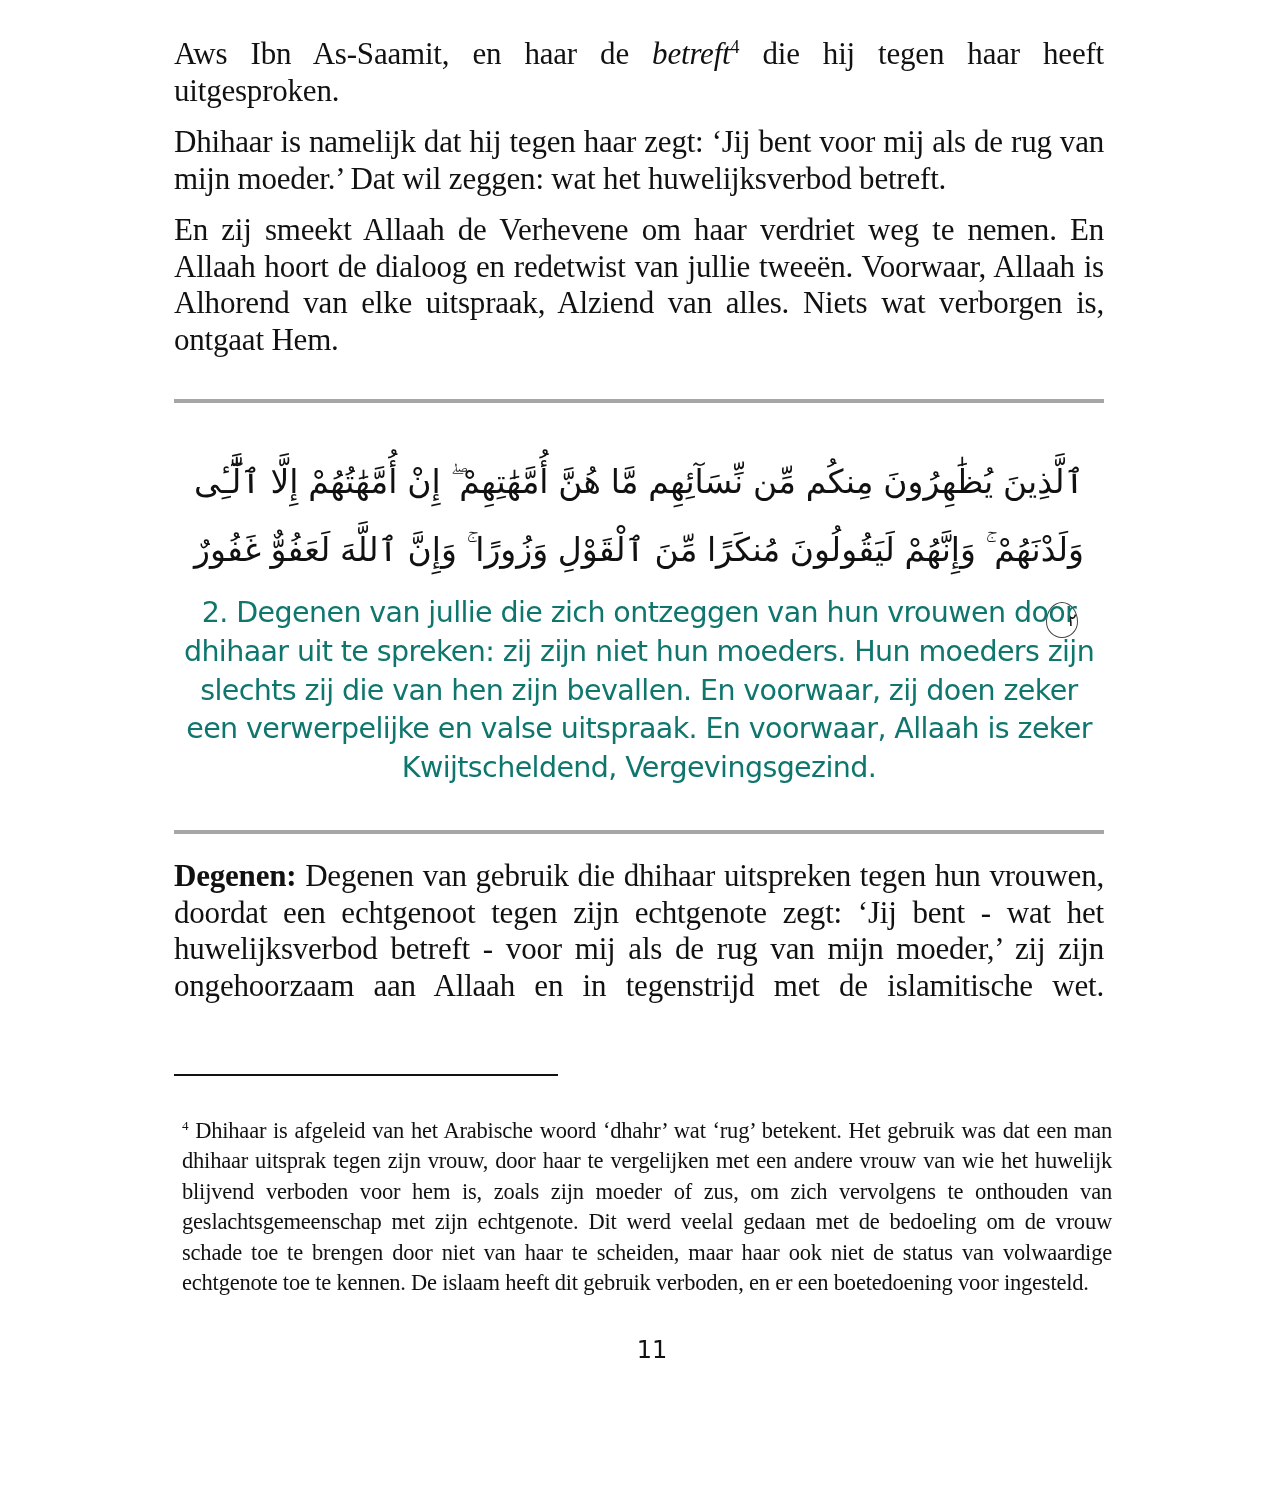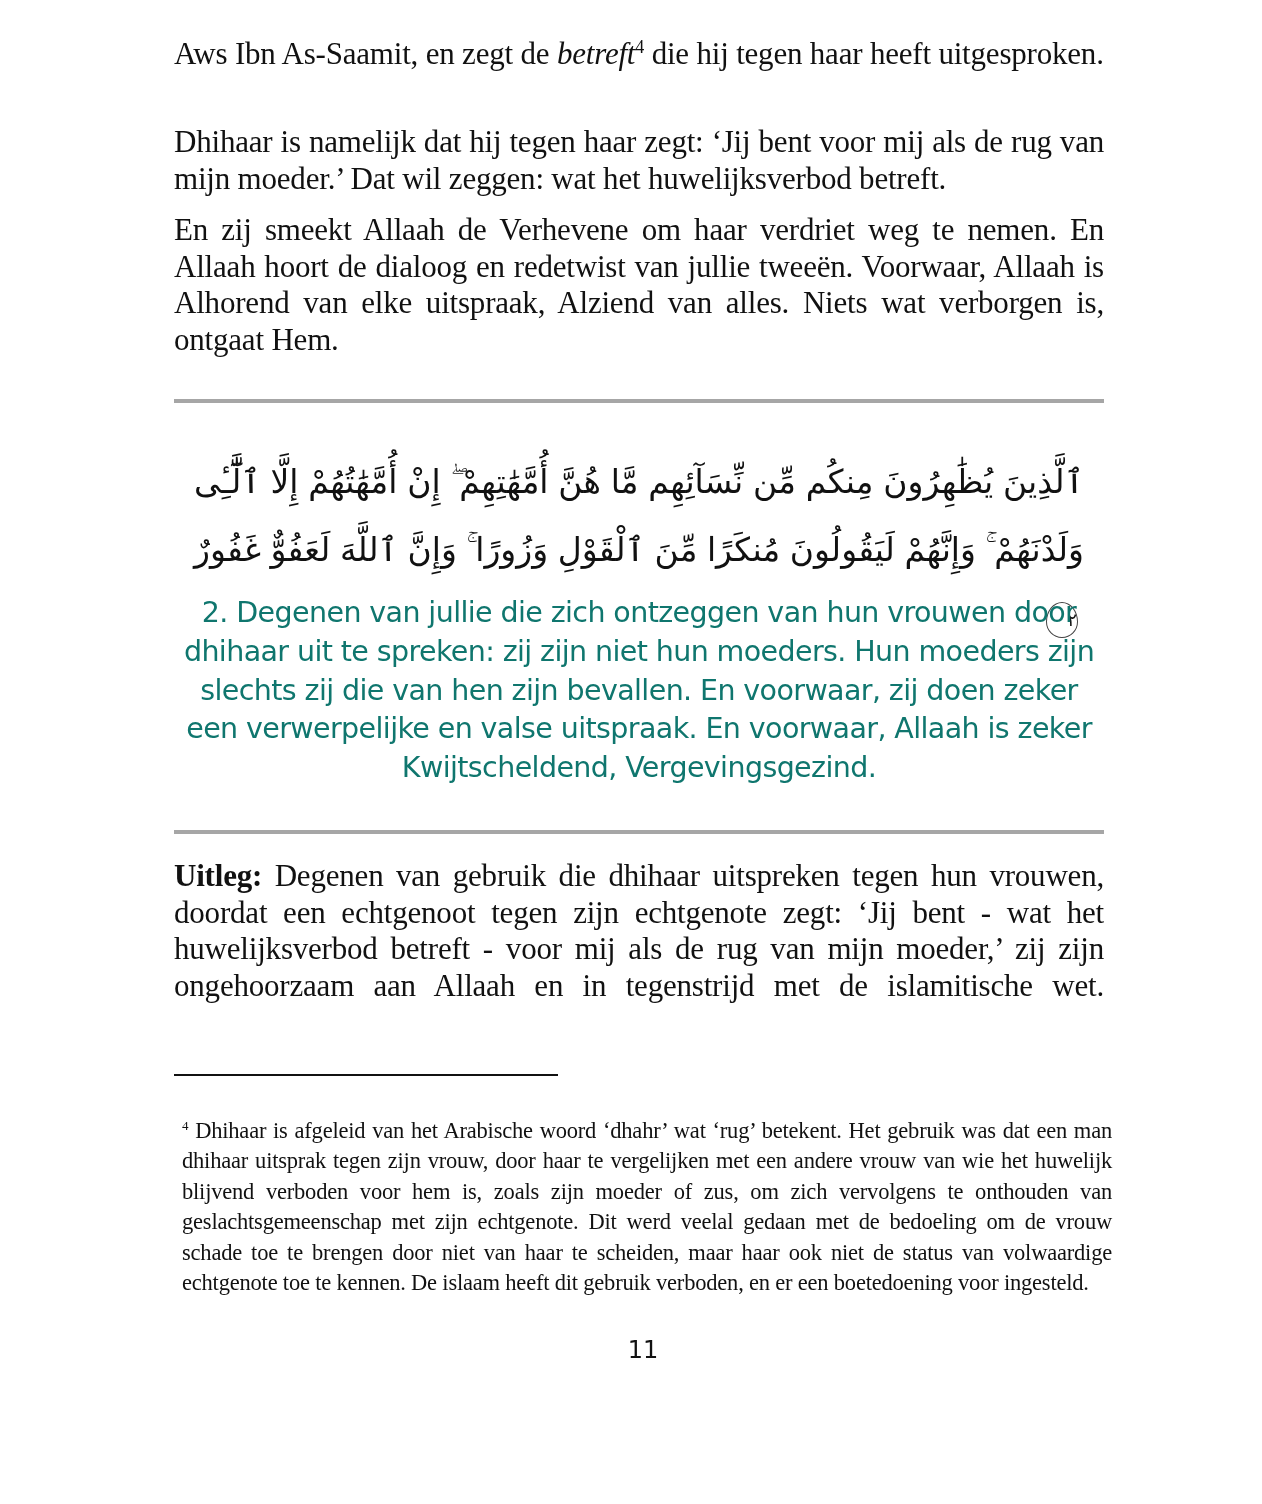--- a/index.html
+++ b/index.html
@@ -35,44 +35,44 @@
       position: absolute; top: 858px; left: 0; width: 930px; text-align: justify; text-align-last: justify;
     }
     .uitleg b { font-weight: bold; }
     .fn-rule { position: absolute; top: 1074px; left: 0; width: 384px; height: 2px; background: #111; }
     .footnote {
       position: absolute; top: 1108px; left: 0; width: 930px; font-size: 22.5px; line-height: 30.4px;
       text-align: justify; margin: 8px; letter-spacing: -0.2px;
     }
     .footnote sup { font-size: 13px; vertical-align: super; line-height: 0; }
     .page-number {
-      position: absolute; top: 1336px; left: 4px; width: 930px; text-align: center;
+      position: absolute; top: 1336px; left: 13px; width: 930px; text-align: center;
       font-family: "DejaVu Sans", sans-serif; font-size: 24px; color: #111;
     }
   </style>
 </head>
 <body>
 
 <div class="page">
 
-  <p class="para serif p1"><span>Aws Ibn As-Saamit, en zegt de </span><i>betreft</i><sup class="fn">4</sup><span> die hij tegen haar heeft uitgesproken.</span></p>
+  <p class="para serif p1"><span>Aws Ibn As-Saamit, en haar de </span><i>betreft</i><sup class="fn">4</sup><span> die hij tegen haar heeft uitgesproken.</span></p>
 
   <p class="para serif p2">Dhihaar is namelijk dat hij tegen haar zegt: ‘Jij bent voor mij als de rug van mijn moeder.’ Dat wil zeggen: wat het huwelijksverbod betreft.</p>
 
   <p class="para serif p3">En zij smeekt Allaah de Verhevene om haar verdriet weg te nemen. En Allaah hoort de dialoog en redetwist van jullie tweeën. Voorwaar, Allaah is Alhorend van elke uitspraak, Alziend van alles. Niets wat verborgen is, ontgaat Hem.</p>
 
   <div class="divider div1"></div>
 
   <div class="arabic"><span>ٱلَّذِينَ يُظَٰهِرُونَ مِنكُم مِّن نِّسَآئِهِم مَّا هُنَّ أُمَّهَٰتِهِمْ ۖ إِنْ أُمَّهَٰتُهُمْ إِلَّا ٱلَّٰٓـِٔى وَلَدْنَهُمْ ۚ وَإِنَّهُمْ لَيَقُولُونَ مُنكَرًا مِّنَ ٱلْقَوْلِ وَزُورًا ۚ وَإِنَّ ٱللَّهَ لَعَفُوٌّ غَفُورٌ</span> <span class="ayah-marker">٢</span></div>
 
   <p class="translation">2. Degenen van jullie die zich ontzeggen van hun vrouwen door dhihaar uit te spreken: zij zijn niet hun moeders. Hun moeders zijn slechts zij die van hen zijn bevallen. En voorwaar, zij doen zeker een verwerpelijke en valse uitspraak. En voorwaar, Allaah is zeker Kwijtscheldend, Vergevingsgezind.</p>
 
   <div class="divider div2"></div>
 
-  <p class="para serif uitleg"><b>Uitleg:</b><span> Degenen van gebruik die dhihaar uitspreken tegen hun vrouwen, doordat een echtgenoot tegen zijn echtgenote zegt: ‘Jij bent - wat het huwelijksverbod betreft - voor mij als de rug van mijn moeder,’ zij zijn ongehoorzaam aan Allaah en in tegenstrijd met de islamitische wet.</span></p>
+  <p class="para serif uitleg"><b>Degenen:</b><span> Degenen van gebruik die dhihaar uitspreken tegen hun vrouwen, doordat een echtgenoot tegen zijn echtgenote zegt: ‘Jij bent - wat het huwelijksverbod betreft - voor mij als de rug van mijn moeder,’ zij zijn ongehoorzaam aan Allaah en in tegenstrijd met de islamitische wet.</span></p>
 
   <div class="fn-rule"></div>
 
   <p class="footnote serif"><sup>4</sup><span> Dhihaar is afgeleid van het Arabische woord ‘dhahr’ wat ‘rug’ betekent. Het gebruik was dat een man dhihaar uitsprak tegen zijn vrouw, door haar te vergelijken met een andere vrouw van wie het huwelijk blijvend verboden voor hem is, zoals zijn moeder of zus, om zich vervolgens te onthouden van geslachtsgemeenschap met zijn echtgenote. Dit werd veelal gedaan met de bedoeling om de vrouw schade toe te brengen door niet van haar te scheiden, maar haar ook niet de status van volwaardige echtgenote toe te kennen. De islaam heeft dit gebruik verboden, en er een boetedoening voor ingesteld.</span></p>
 
   <div class="page-number">11</div>
 
 </div>
 
 </body></html>

